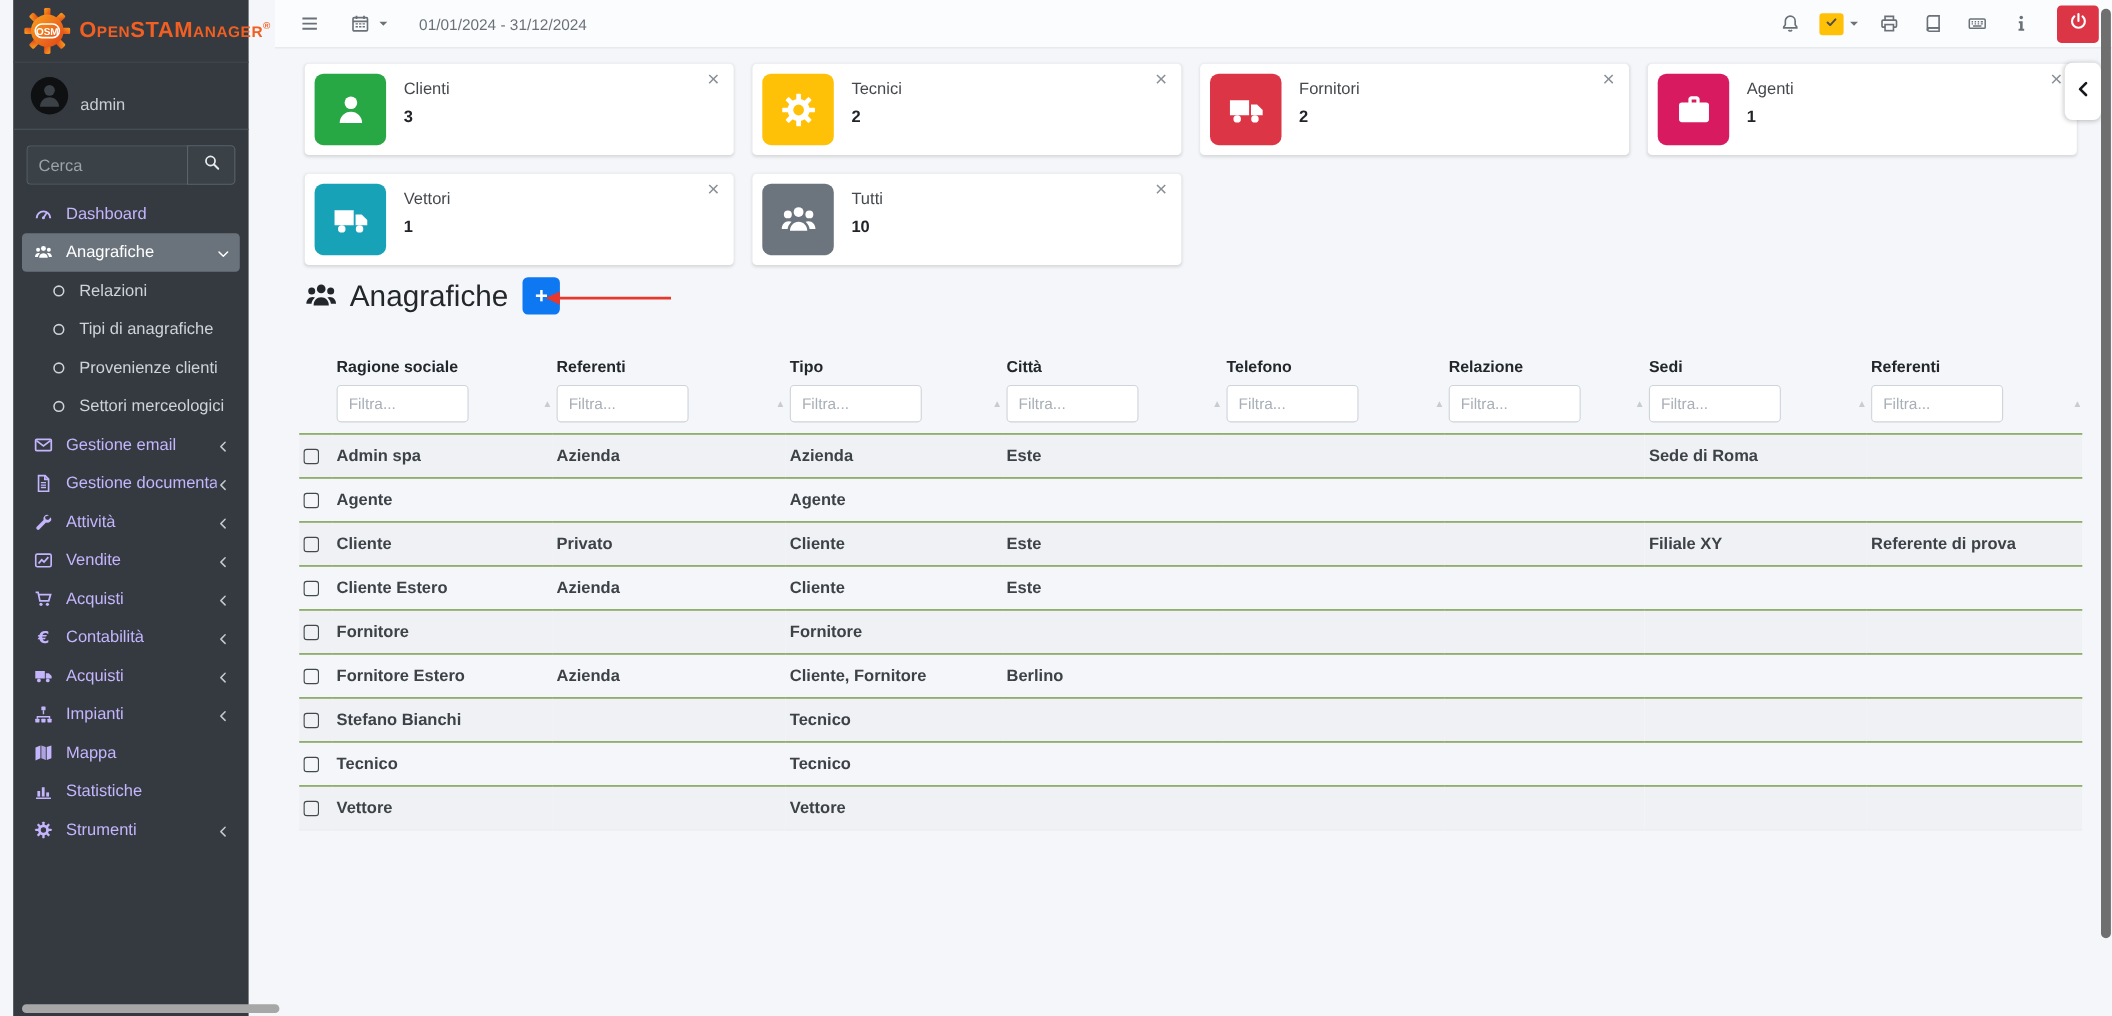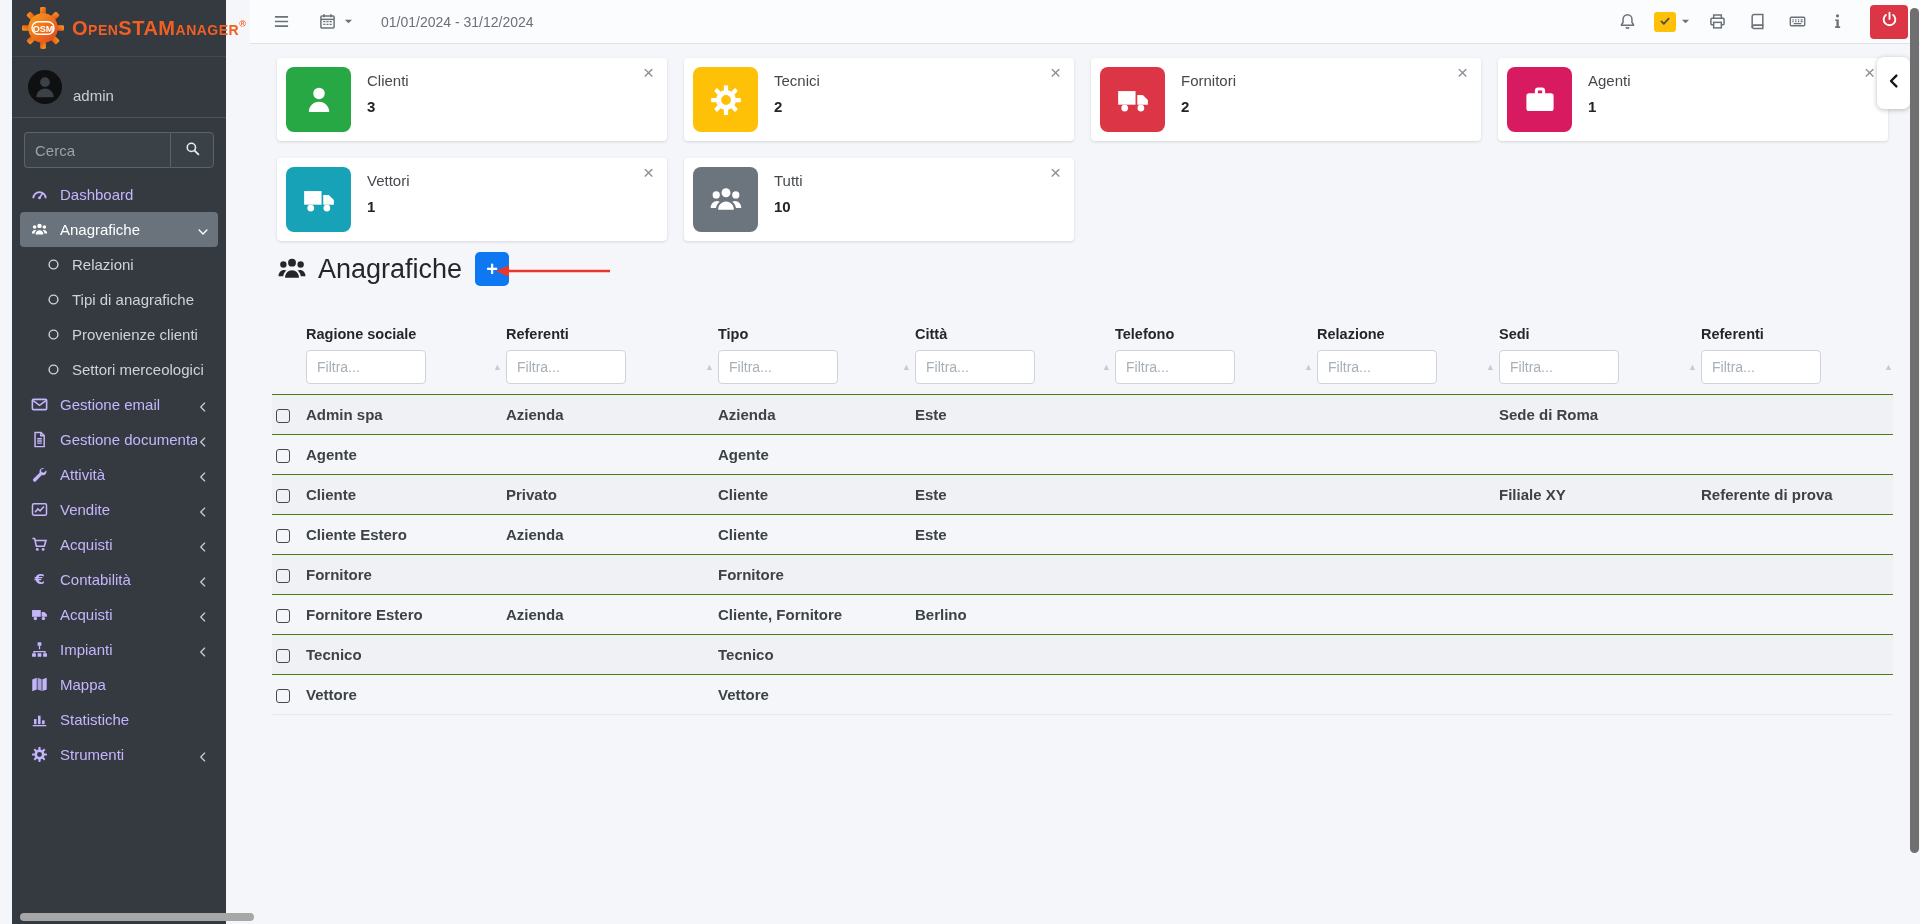--- a/index.html
+++ b/index.html
@@ -637,20 +637,31 @@
           <td>Azienda</td>
           <td>Cliente, Fornitore</td>
           <td>Berlino</td>
           <td></td>
           <td></td>
           <td></td>
           <td></td>
         </tr>
         <tr>
           <td><span class="cb"></span></td>
+          <td>Stefano Bianchi</td>
+          <td></td>
+          <td>Tecnico</td>
+          <td></td>
+          <td></td>
+          <td></td>
+          <td></td>
+          <td></td>
+        </tr>
+        <tr>
+          <td><span class="cb"></span></td>
           <td>Tecnico</td>
           <td></td>
           <td>Tecnico</td>
           <td></td>
           <td></td>
           <td></td>
           <td></td>
           <td></td>
         </tr>
         <tr>

